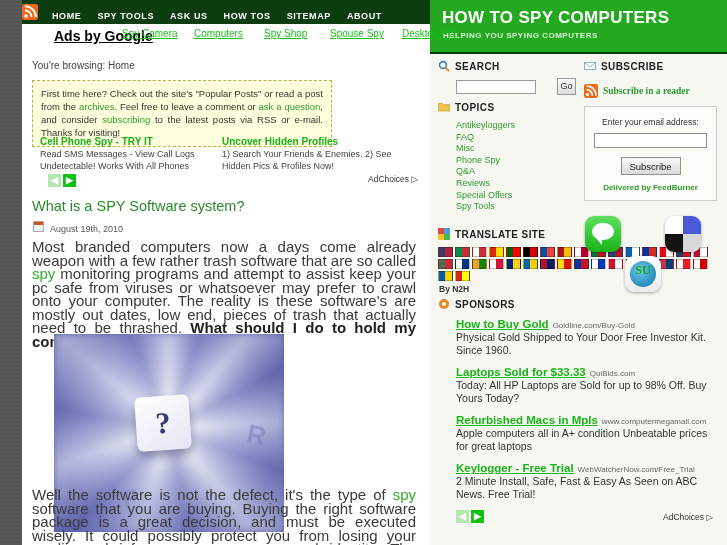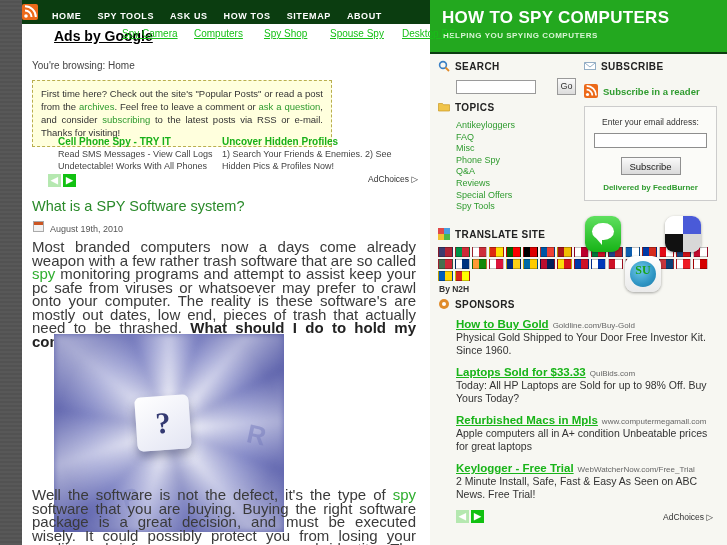--- a/index.html
+++ b/index.html
@@ -159,21 +159,21 @@
     position: absolute;
     left: 10px; top: 88px;
     width: 386px;
     height: 48px;
   }
   .inline-ads .col {
     position: absolute;
     top: 0;
     width: 180px;
   }
-  .inline-ads .col.a { left: 26px; }
+  .inline-ads .col.a { left: 8px; }
   .inline-ads .col.b { left: 190px; }
   .inline-ads .adtitle {
     font-size: 10px;
     font-weight: bold;
     color: #19b019;
     margin-bottom: 2px;
     white-space: nowrap;
   }
   .inline-ads .adline {
     font-size: 9px;
@@ -347,21 +347,21 @@
     height: 11.6px;
     line-height: 11.6px;
   }
   .topic-list a {
     font-size: 9px;
     color: #2f9b2f;
     text-decoration: none;
   }
   .subscribe-reader {
     display: flex; align-items: center; gap: 5px;
-    padding-left: 4px; margin-top: 8px;
+    padding-left: 4px; margin-top: 8px; font-family: Liberation Serif, serif;
   }
   .subscribe-reader .rss-sq {
     width: 14px; height: 14px; background: #ec6a1a; border-radius: 2px; flex:0 0 14px;
   }
   .subscribe-reader a { font-size: 9.5px; color: #2f9b2f; text-decoration: none; font-weight: bold;}
   .feed-box {
     margin: 8px 0 0 4px;
     width: 133px;
     border: 1px solid #cccccc;
     background: #fbfbf8;

